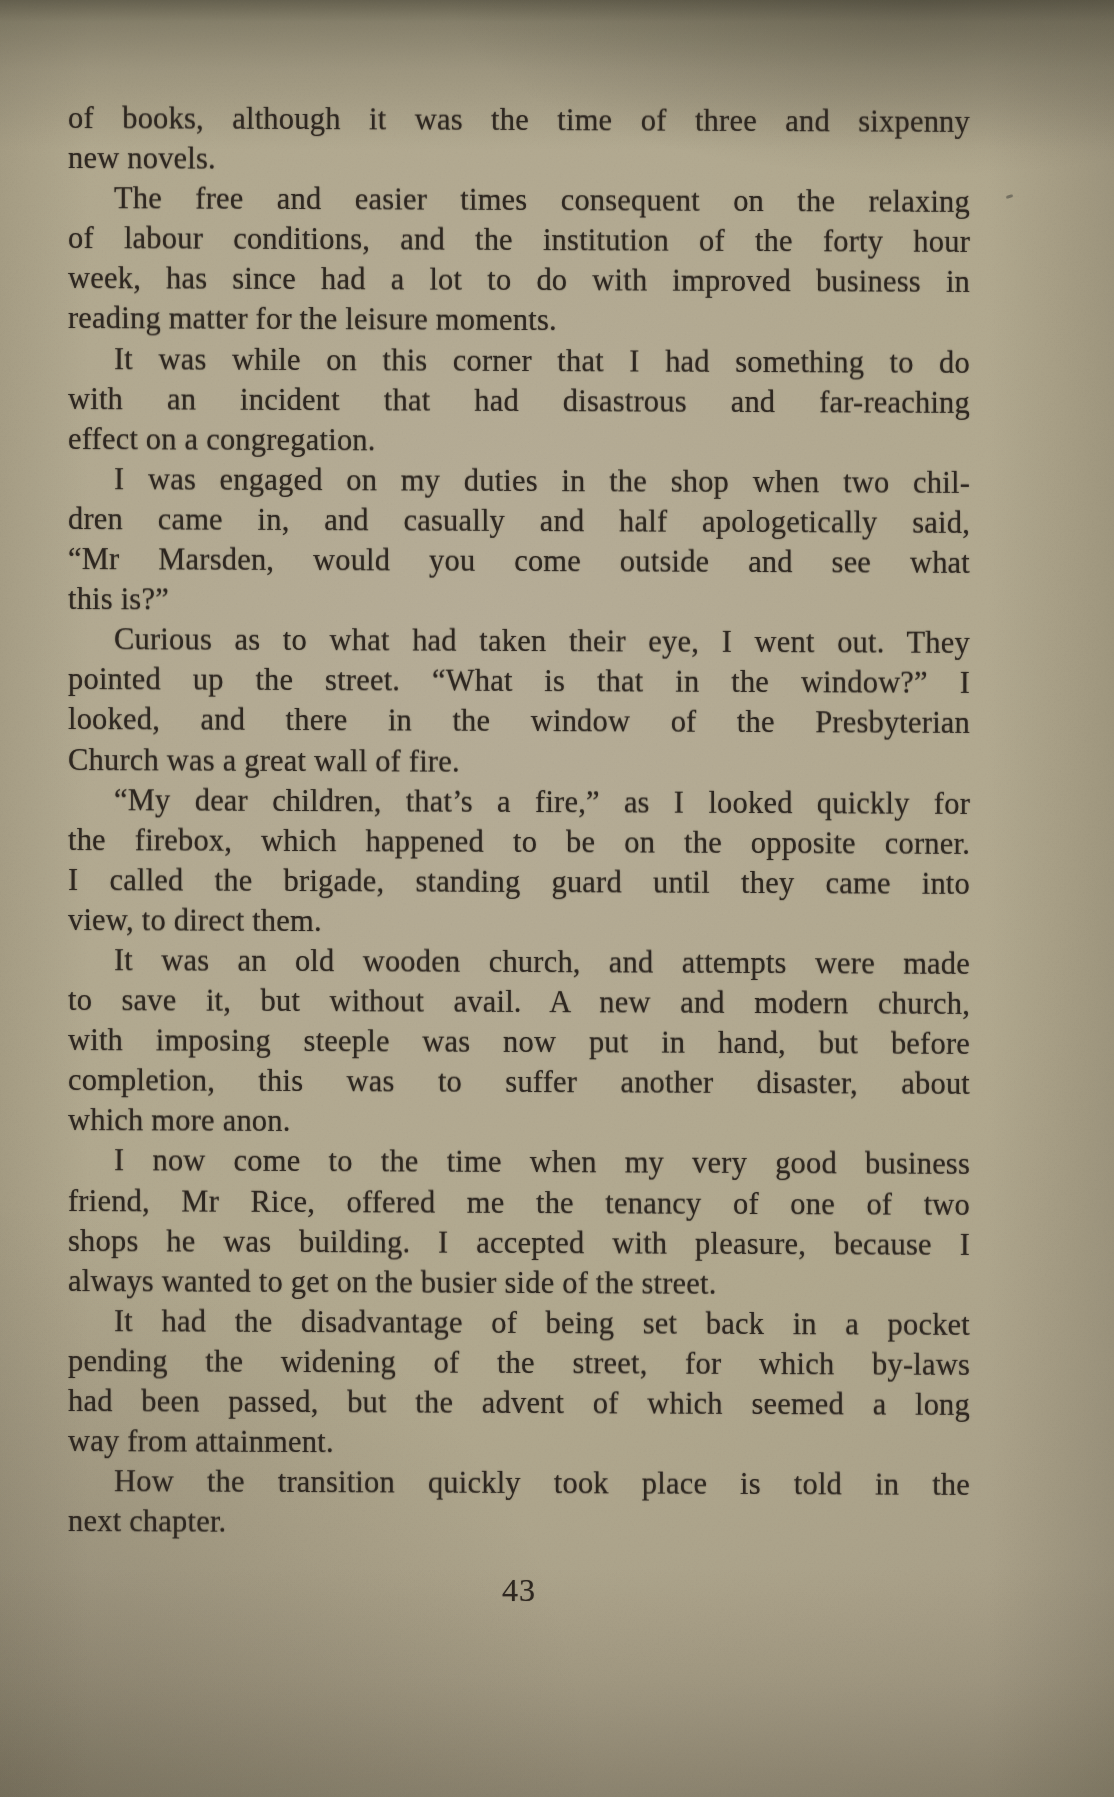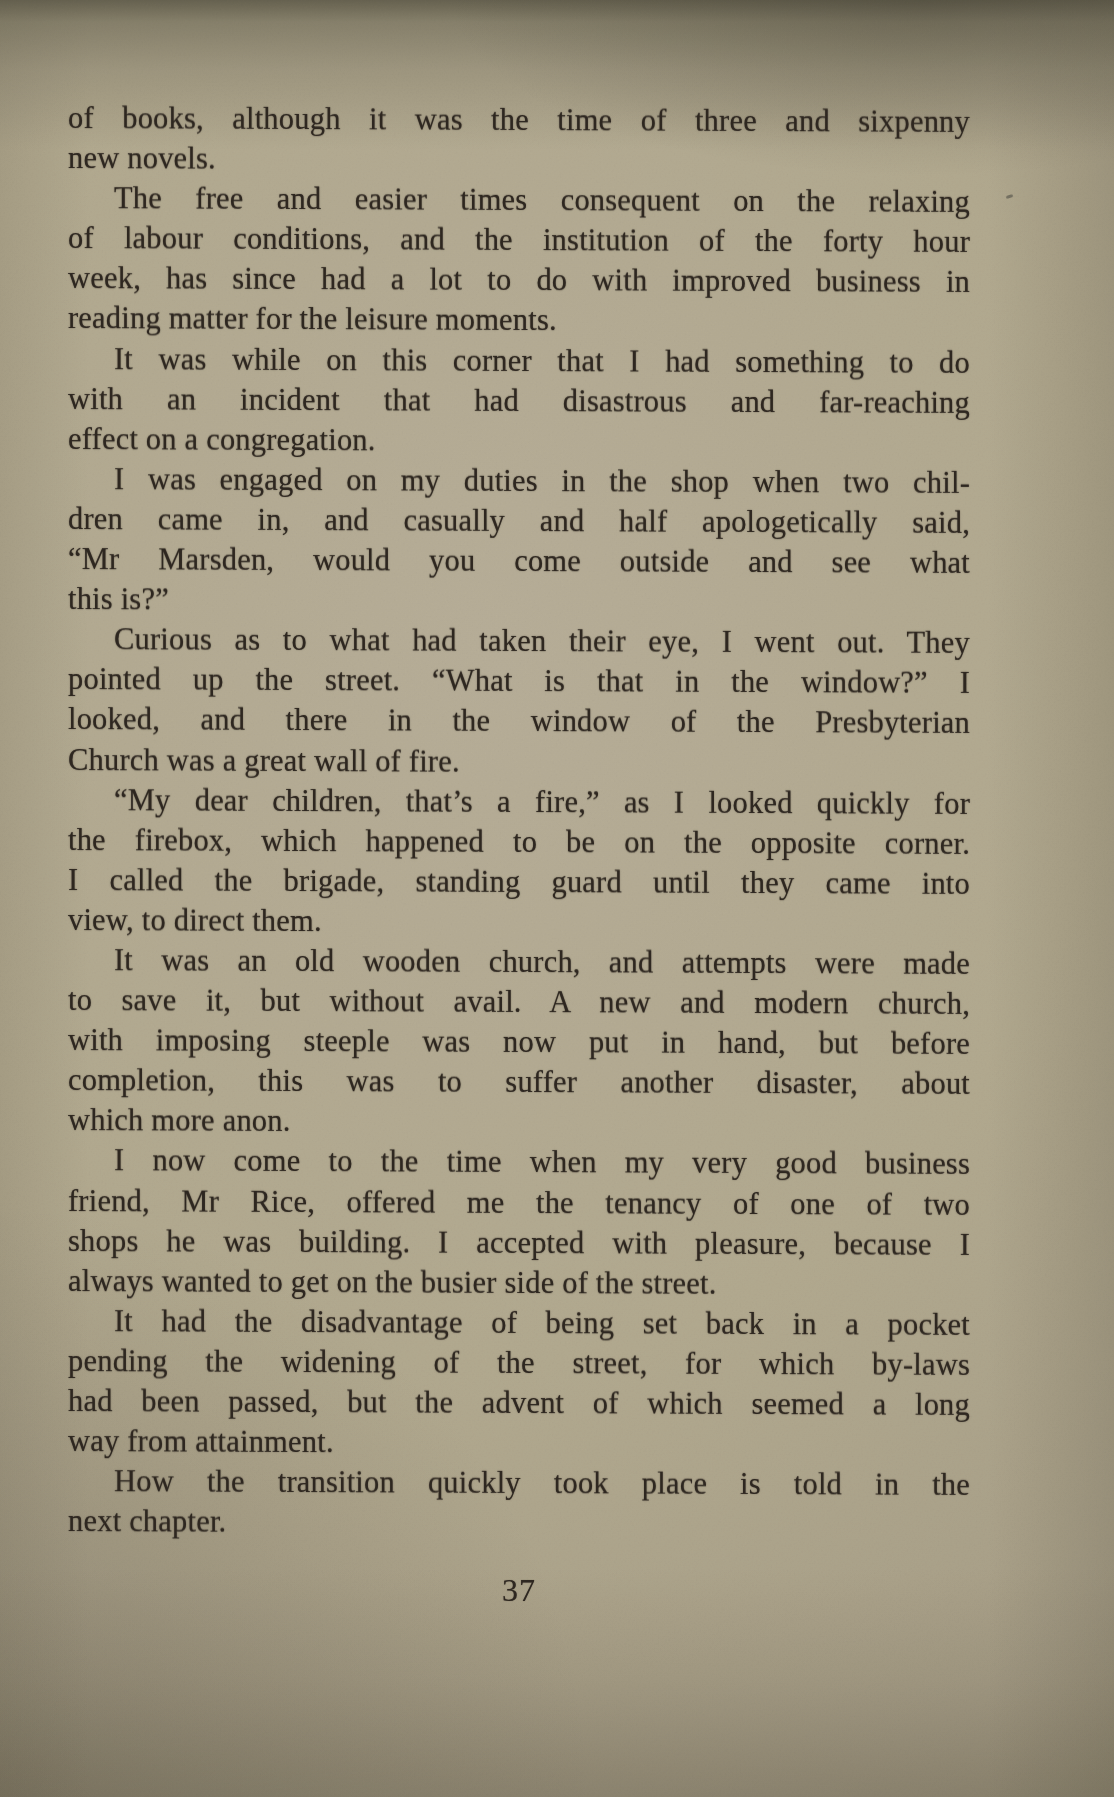--- a/index.html
+++ b/index.html
@@ -126,21 +126,21 @@
         <div class="line last">always wanted to get on the busier side of the street.</div>
         <div class="line indent">It had the disadvantage of being set back in a pocket</div>
         <div class="line">pending the widening of the street, for which by-laws</div>
         <div class="line">had been passed, but the advent of which seemed a long</div>
         <div class="line last">way from attainment.</div>
         <div class="line indent">How the transition quickly took place is told in the</div>
         <div class="line last">next chapter.</div>
       </div>
   </div>
 
-  <div class="page-number">37</div>
+  <div class="page-number">43</div>
 
   <div class="speck"></div>
 
   <svg class="grain" width="1114" height="1797" xmlns="http://www.w3.org/2000/svg">
     <filter id="grainf">
       <feTurbulence type="fractalNoise" baseFrequency="0.55" numOctaves="2" stitchTiles="stitch"></feTurbulence>
       <feColorMatrix type="saturate" values="0"></feColorMatrix>
     </filter>
     <rect width="100%" height="100%" filter="url(#grainf)"></rect>
   </svg>

